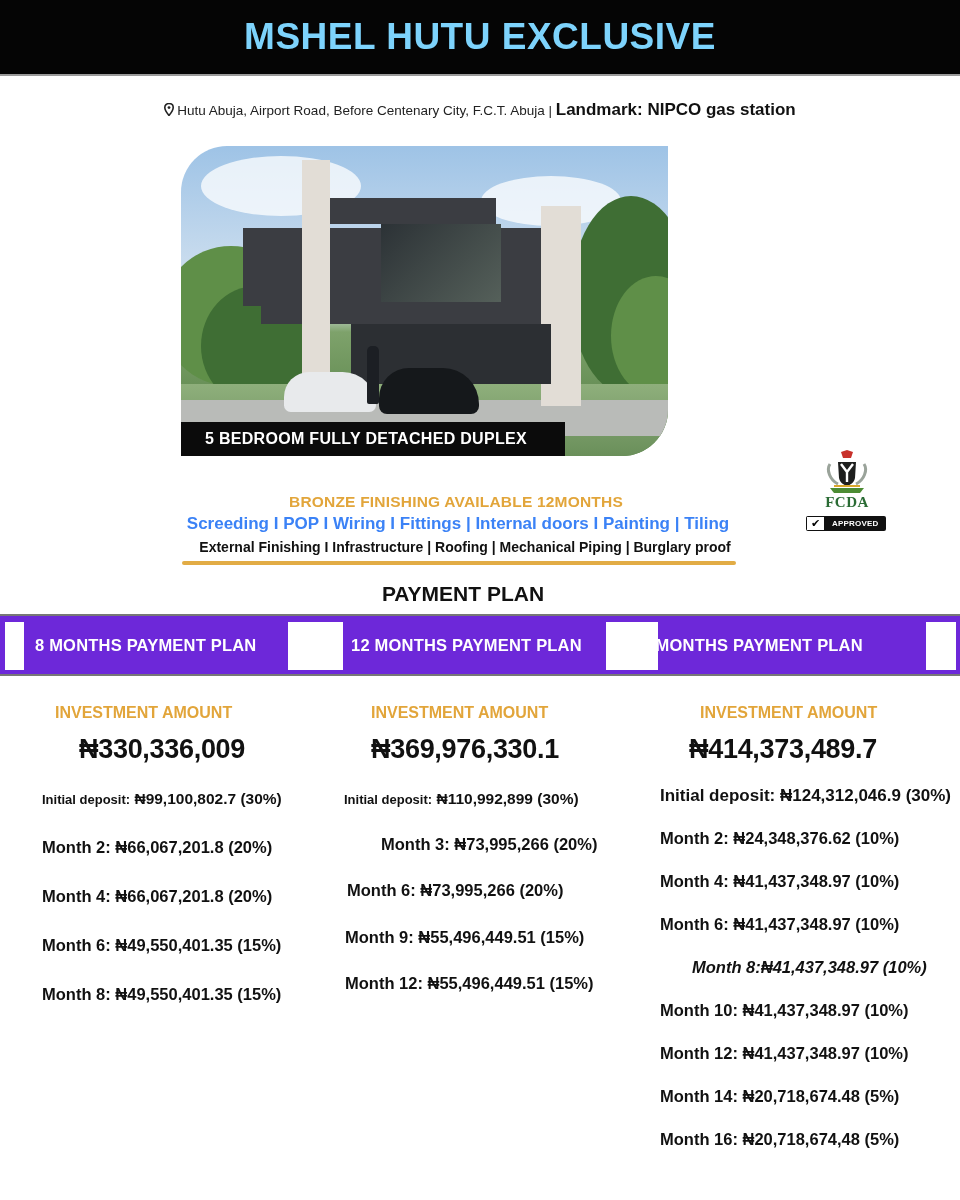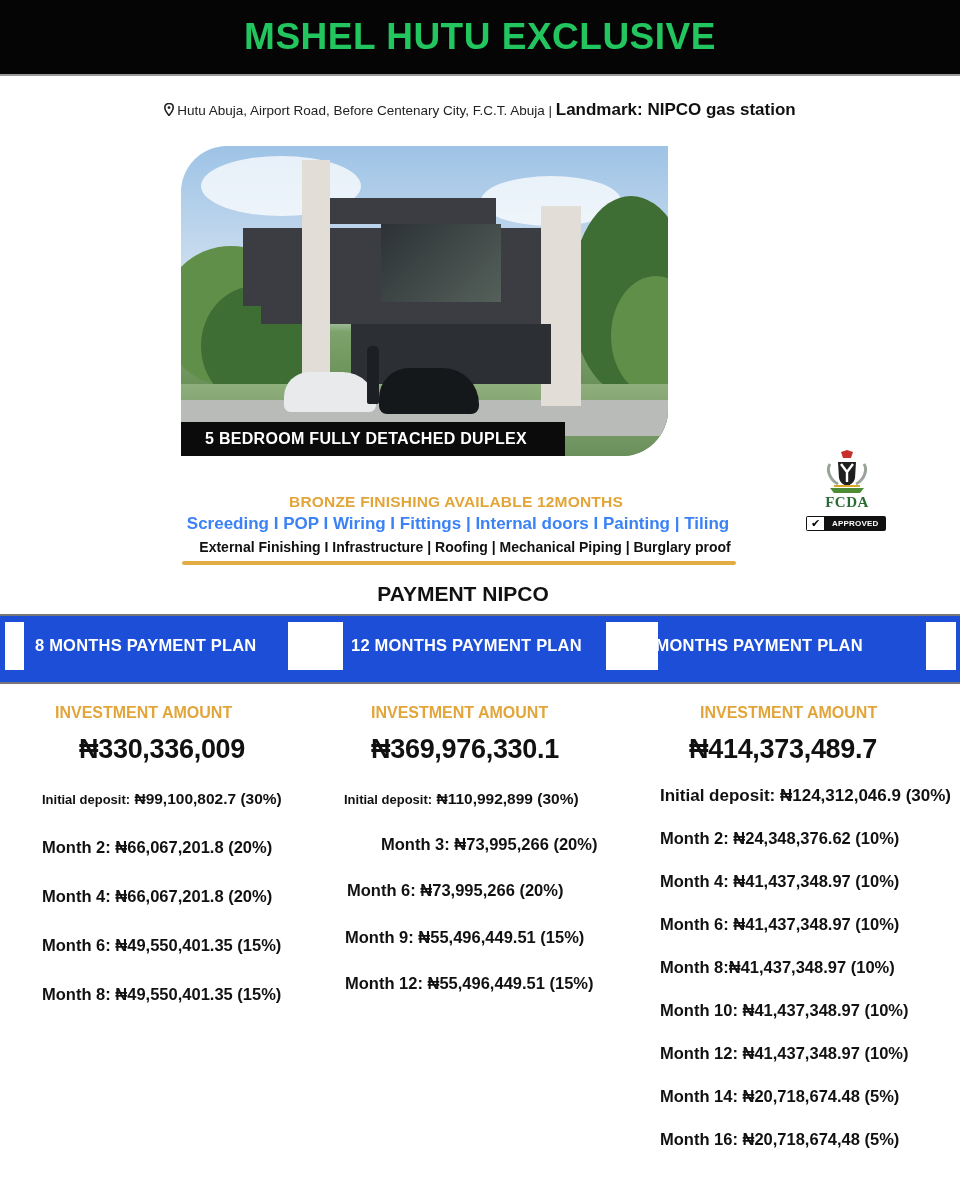--- a/index.html
+++ b/index.html
@@ -4,21 +4,21 @@
   <style>
     * { box-sizing: border-box; margin: 0; padding: 0; }
     html, body { width: 960px; height: 1200px; background: #ffffff; overflow: hidden; }
     body { position: relative; font-family: "Liberation Sans", "DejaVu Sans", sans-serif; color: #111; }
 
     .header-bar {
       position: absolute; left: 0; top: 0; width: 960px; height: 76px;
       background: #050505; display: flex; align-items: center; justify-content: center;
       border-bottom: 2px solid #9a9a9a;
     }
-    .header-title { color: #22c55e; font-weight: 700; font-size: 37px; letter-spacing: 0.5px; }
+    .header-title { color: #7dd3fc; font-weight: 700; font-size: 37px; letter-spacing: 0.5px; }
 
     .location-line {
       position: absolute; left: 0; top: 100px; width: 960px; text-align: center;
       font-size: 13.5px; color: #222; white-space: nowrap;
     }
     .location-line .pin { display: inline-block; width: 10px; height: 13px; vertical-align: -1px; margin-right: 3px; }
     .location-line .landmark { font-weight: 700; font-size: 17px; color: #111; }
 
     .hero {
       position: absolute; left: 181px; top: 146px; width: 487px; height: 310px;
@@ -68,21 +68,21 @@
       font-weight: 700; font-size: 14px; color: #111; white-space: nowrap;
     }
     .gold-rule { position: absolute; left: 182px; top: 561px; width: 554px; height: 4px; background: #e2ac45; border-radius: 2px; }
 
     .plan-title {
       position: absolute; left: 0; top: 582px; width: 926px; text-align: center;
       font-weight: 700; font-size: 21px; color: #111;
     }
 
     .plan-bar {
-      position: absolute; left: 0; top: 614px; width: 960px; height: 70px; background: #1d4ed8;
+      position: absolute; left: 0; top: 614px; width: 960px; height: 62px; background: #6d28d9;
       border-top: 2px solid #777; border-bottom: 2px solid #777;
     }
     .plan-bar .white-block { position: absolute; top: 6px; height: 48px; background: #ffffff; }
     .plan-bar .tab-label { position: absolute; top: 0; height: 58px; display: flex; align-items: center; color: #fff; font-weight: 700; font-size: 16.5px; letter-spacing: 0.2px; white-space: nowrap; }
 
     .plan-col { position: absolute; top: 704px; }
     .plan-col .inv-label { position: absolute; color: #e2a53a; font-weight: 700; font-size: 16px; white-space: nowrap; }
     .plan-col .inv-amount { position: absolute; font-weight: 700; font-size: 27px; color: #111; white-space: nowrap; letter-spacing: -0.3px; }
     .plan-col .row { position: absolute; font-weight: 700; font-size: 16.5px; color: #111; white-space: nowrap; }
     .plan-col .row .small-lbl { font-size: 13px; }
@@ -141,21 +141,21 @@
     <span class="check-box">✔</span>
     <span class="approved-label">APPROVED</span>
   </div>
 </div>
 
 <div class="finishing-title">BRONZE FINISHING AVAILABLE 12MONTHS</div>
 <div class="finishing-line1">Screeding  I  POP I  Wiring I Fittings | Internal doors I Painting | Tiling</div>
 <div class="finishing-line2">External Finishing  I  Infrastructure | Roofing | Mechanical Piping | Burglary proof</div>
 <div class="gold-rule"></div>
 
-<div class="plan-title">PAYMENT NIPCO</div>
+<div class="plan-title">PAYMENT PLAN</div>
 
 <div class="plan-bar">
   <div class="white-block" style="left:5px;width:19px;"></div>
   <div class="tab-label" style="left:35px;">8 MONTHS PAYMENT PLAN</div>
   <div class="white-block" style="left:288px;width:55px;"></div>
   <div class="tab-label" style="left:351px;">12 MONTHS PAYMENT PLAN</div>
   <div class="white-block" style="left:606px;width:52px;"></div>
   <div class="tab-label" style="left:632px;">16 MONTHS PAYMENT PLAN</div>
   <div class="white-block" style="left:926px;width:30px;"></div>
 </div>
@@ -189,18 +189,18 @@
 <div class="plan-col" style="left:0;">
   <div class="inv-label" style="left:700px;top:0;">INVESTMENT AMOUNT</div>
   <div class="inv-amount" style="left:689px;top:30px;">₦414,373,489.7</div>
   <div class="row" style="left:660px;top:82px;font-size:17px;">
     <span>Initial deposit:</span>
     <span>₦124,312,046.9 (30%)</span>
   </div>
   <div class="row" style="left:660px;top:125px;">Month 2: ₦24,348,376.62 (10%)</div>
   <div class="row" style="left:660px;top:168px;">Month 4: ₦41,437,348.97 (10%)</div>
   <div class="row" style="left:660px;top:211px;">Month 6: ₦41,437,348.97 (10%)</div>
-  <div class="row" style="left:660px;top:254px;">Month 8:₦41,437,348.97  (10%)</div>
+  <div class="row" style="left:692px;top:254px;font-style:italic;">Month 8:₦41,437,348.97  (10%)</div>
   <div class="row" style="left:660px;top:297px;">Month 10: ₦41,437,348.97 (10%)</div>
   <div class="row" style="left:660px;top:340px;">Month 12: ₦41,437,348.97 (10%)</div>
   <div class="row" style="left:660px;top:383px;">Month 14: ₦20,718,674.48  (5%)</div>
   <div class="row" style="left:660px;top:426px;">Month 16: ₦20,718,674,48  (5%)</div>
 </div>
 
 </body></html>

